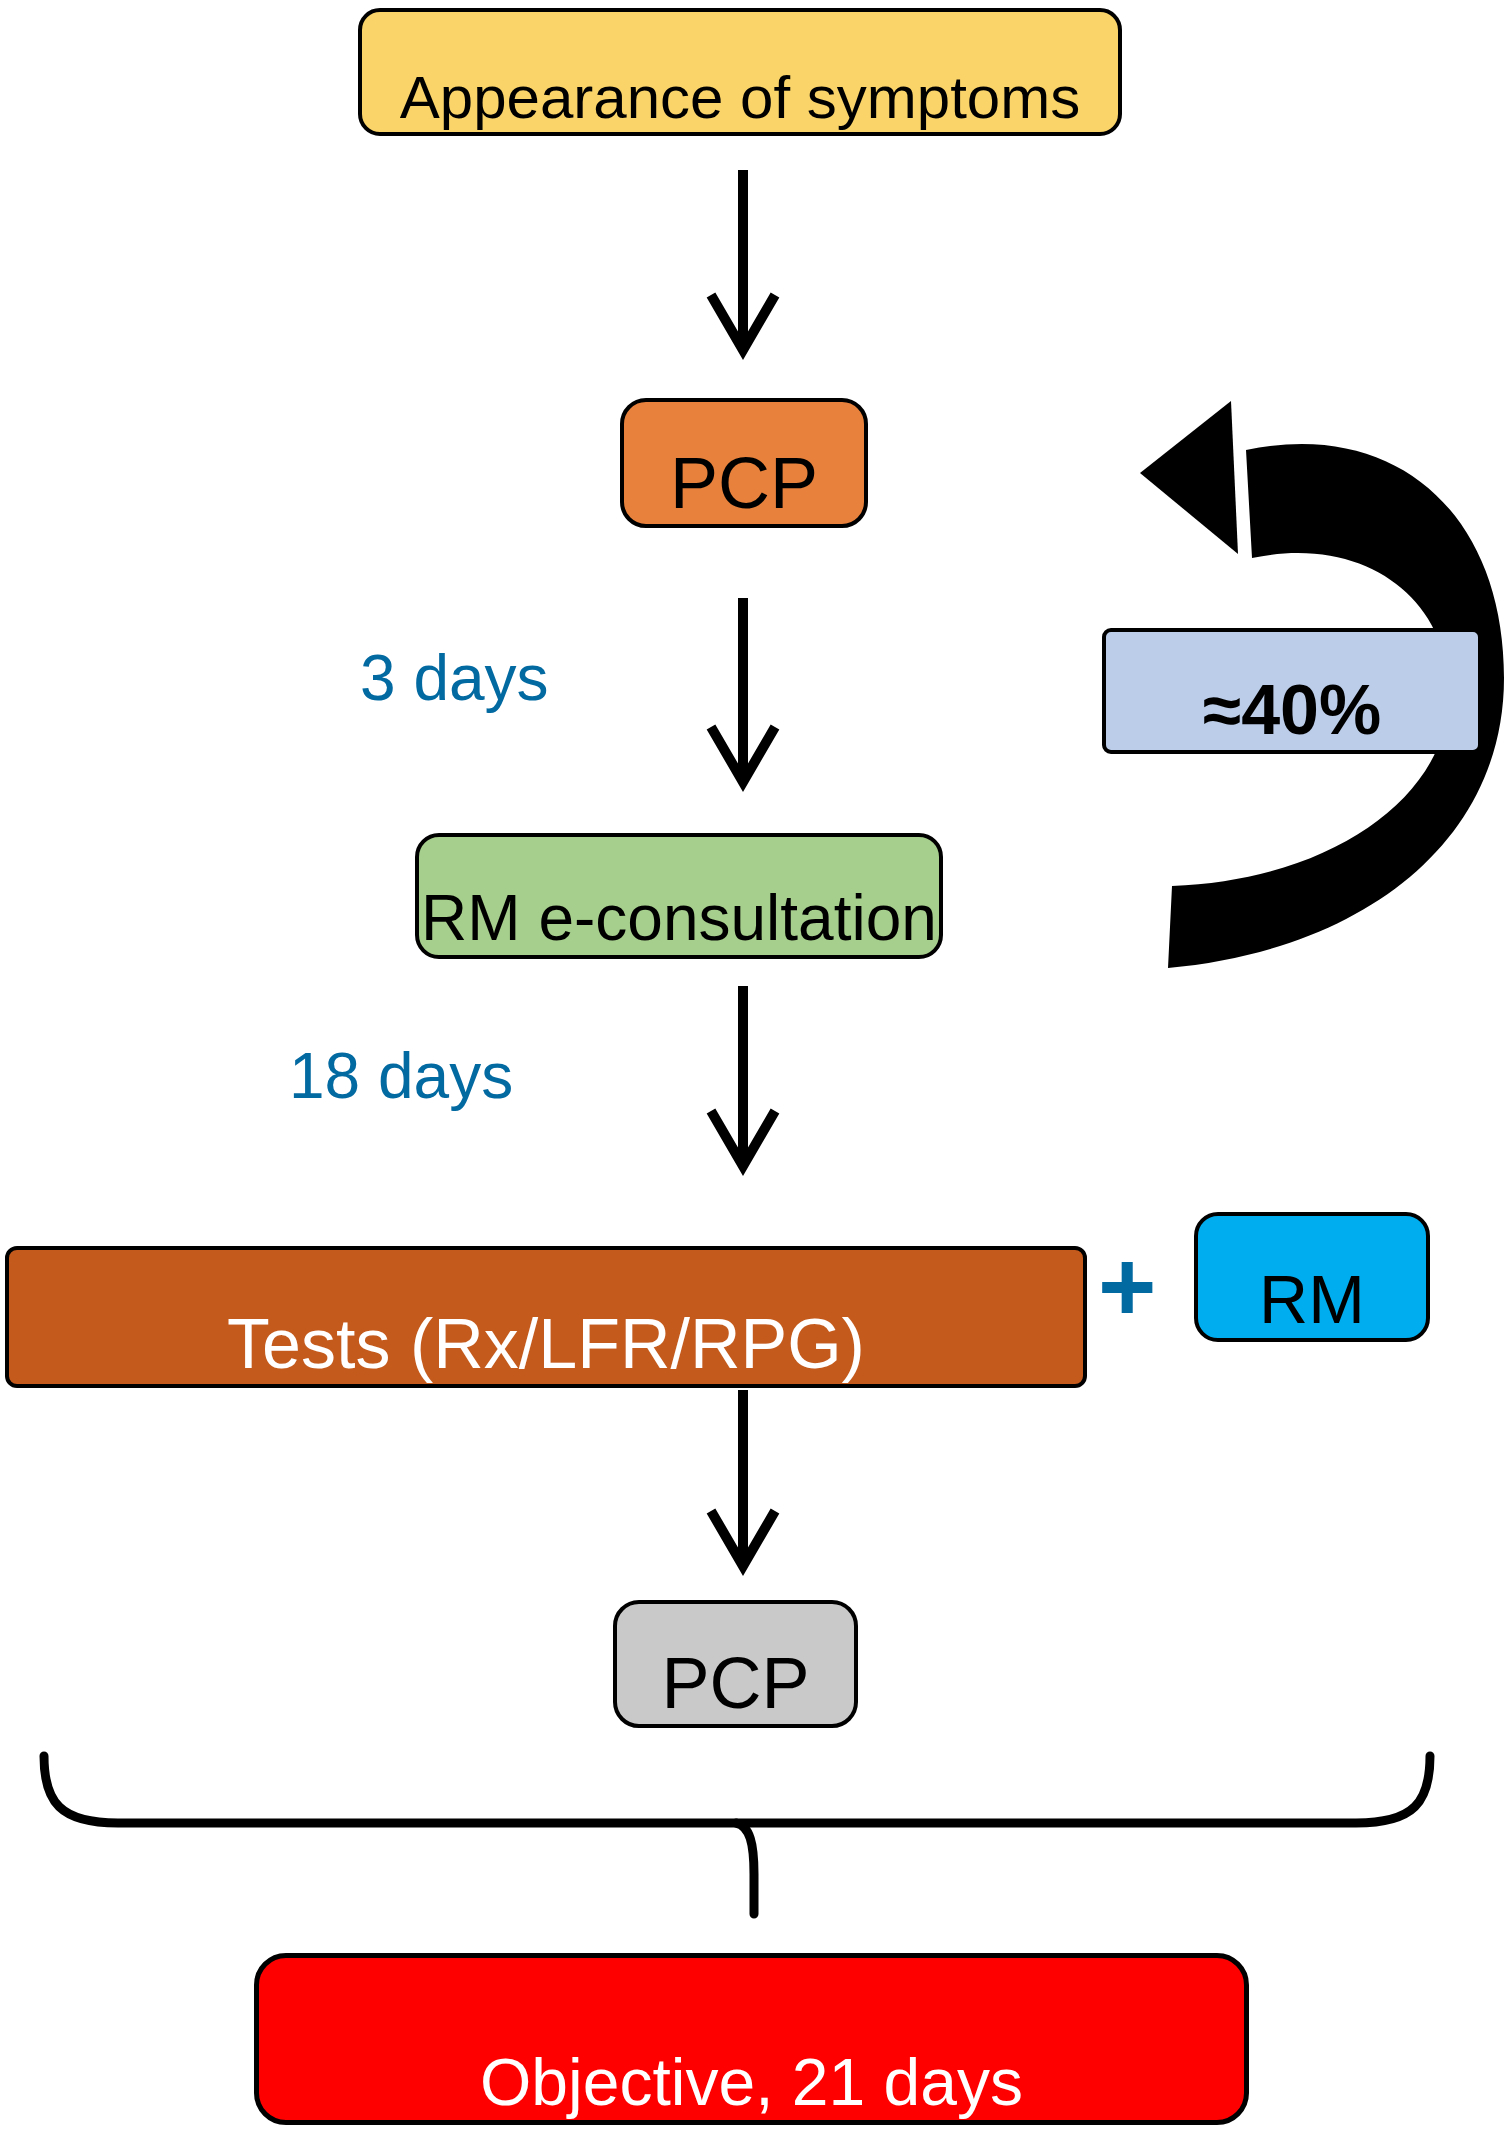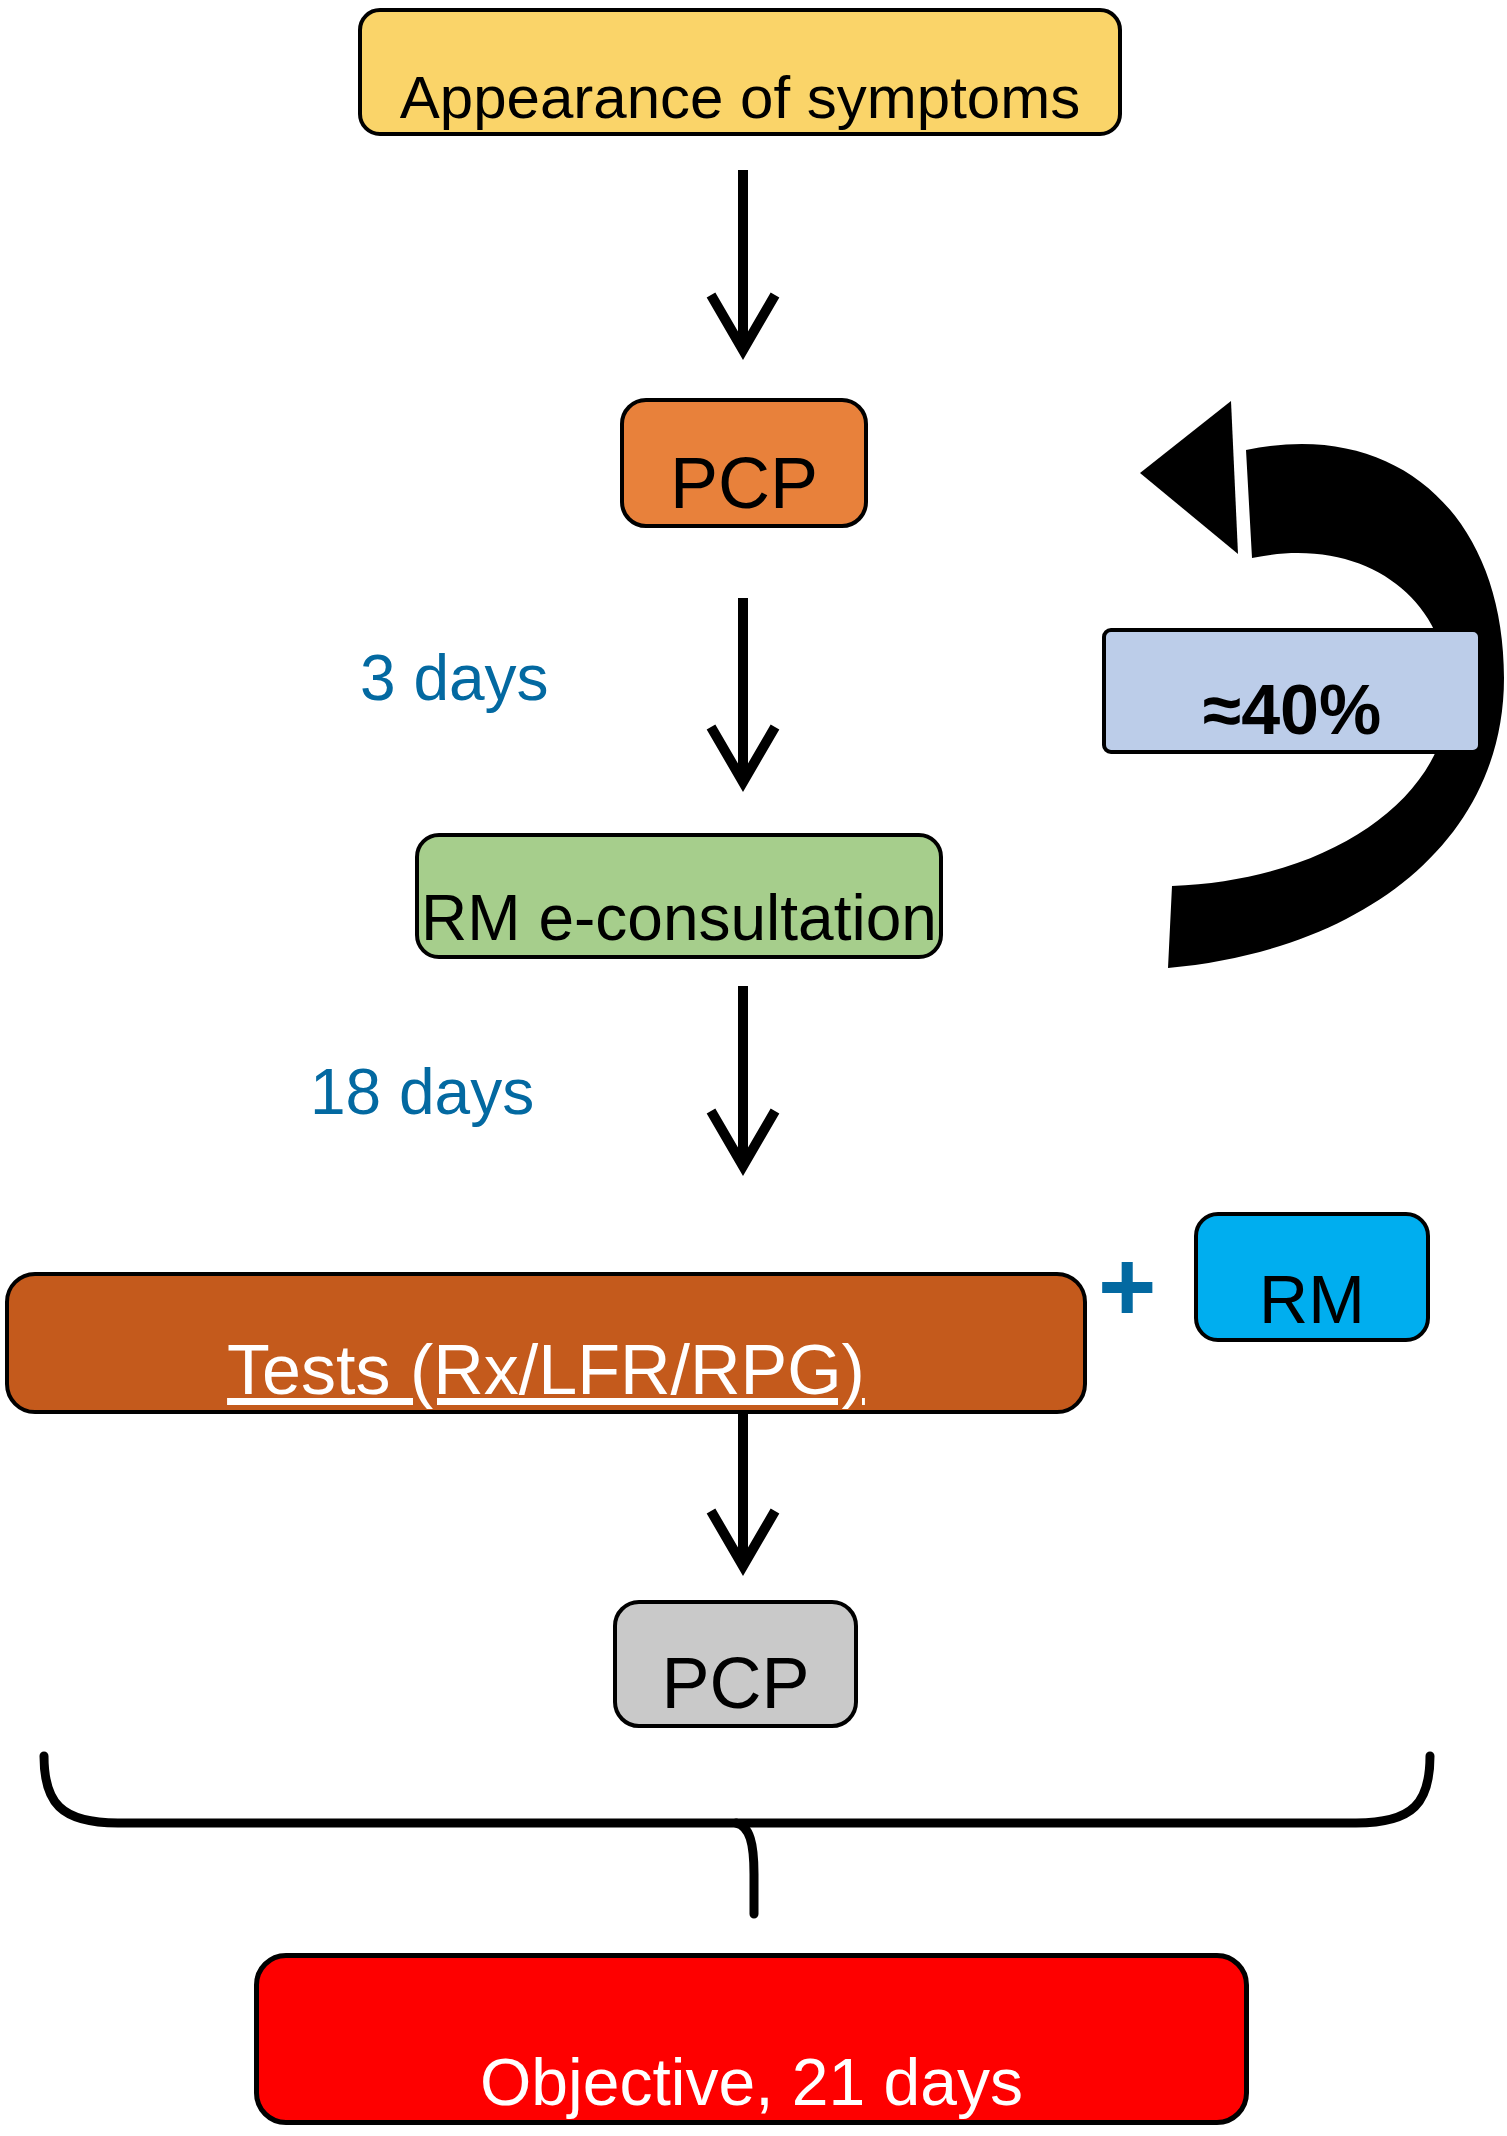--- a/index.html
+++ b/index.html
@@ -38,28 +38,28 @@
     font-size:64px;
     z-index:2;
     white-space:nowrap;
   }
   .white-text{color:#ffffff;}
 
   #symptoms-box { left:358px; top:8px;    width:764px;  height:128px; border-radius:22px; font-size:60px;}
   #pcp1-box     { left:620px; top:398px;  width:248px;  height:130px; border-radius:26px; font-size:72px;}
   #percent-box  { left:1102px;top:628px;  width:380px;  height:126px; border-radius:9px; font-size:70px; font-weight:bold;}
   #econsult-box { left:415px; top:833px;  width:528px;  height:126px; border-radius:24px; font-size:64px;}
-  #tests-box    { left:5px;   top:1272px; width:1082px; height:142px; border-radius:30px; font-size:70px;text-decoration:underline;}
+  #tests-box    { left:5px;   top:1246px; width:1082px; height:142px; border-radius:12px; font-size:70px;}
   #plus-sign    { left:1098px;top:1226px; width:130px;  height:120px; font-size:100px; font-weight:bold;}
   #rm-box       { left:1194px;top:1212px; width:236px;  height:130px; border-radius:24px; font-size:68px;}
   #pcp2-box     { left:613px; top:1600px; width:245px;  height:128px; border-radius:26px; font-size:72px;}
   #objective-box{ left:254px; top:1953px; width:995px;  height:172px; border-radius:32px; font-size:66px; border-width:5px;}
 
   #label-3days  { left:360px; top:642px;  width:320px; height:72px;}
-  #label-18days { left:310px; top:1040px; width:320px; height:72px;margin-top:16px;}
+  #label-18days { left:289px; top:1040px; width:320px; height:72px;}
 </style>
 </head>
 <body>
 
 <div id="canvas">
 
   <svg id="shapes" viewBox="0 0 1507 2136" aria-hidden="true">
 
     <g stroke="#000" stroke-width="10" fill="none">
       <line x1="743" y1="170" x2="743" y2="340"></line>

